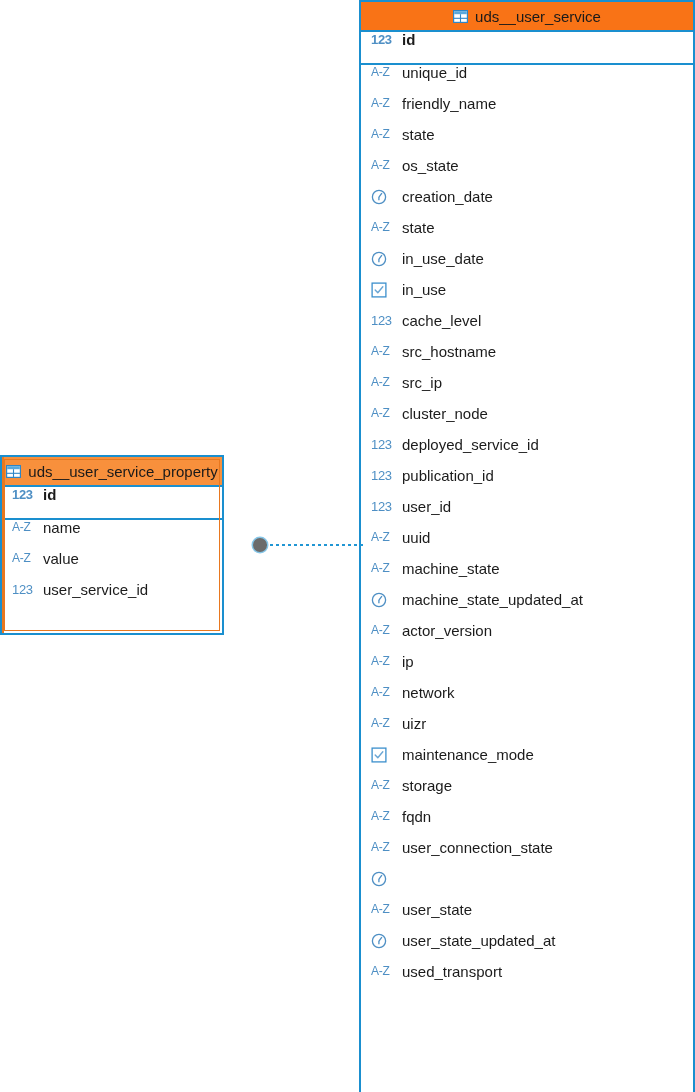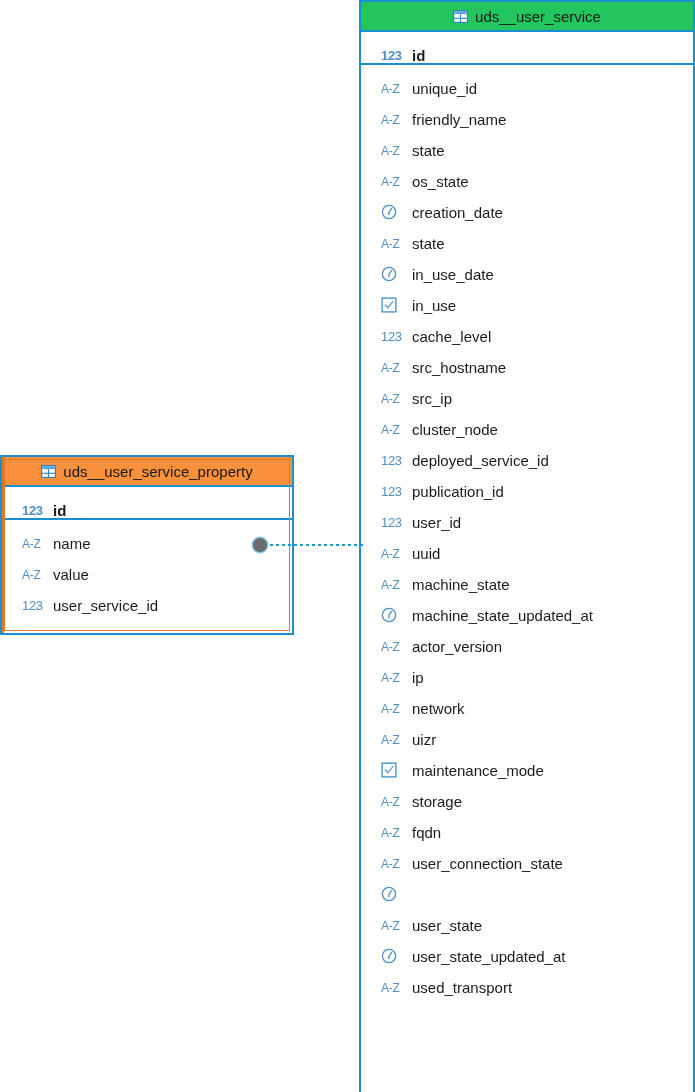--- a/index.html
+++ b/index.html
@@ -27,41 +27,41 @@
     height: 30px;
     display: flex;
     align-items: center;
     justify-content: center;
     gap: 7px;
     font-size: 15px;
     color: #1a1a1a;
     border-bottom: 2px solid #1a8fcf;
     box-sizing: border-box;
   }
-  .entity-header.accent-yellow { background: #22c55e; }
+  .entity-header.accent-yellow { background: #f97316; }
   .entity-header.accent-orange { background: #f8903c; }
 
   .table-icon {
     width: 15px;
     height: 13px;
     display: block;
     flex: 0 0 auto;
   }
 
   
   .key-block {
     border-bottom: 2px solid #1a8fcf;
   }
 
   
   .field {
     display: flex;
-    align-items: flex-end;
+    align-items: flex-start;
     height: 31px;
-    padding-left: 20px;
+    padding-left: 10px;
     box-sizing: border-box;
     font-size: 15px;
     color: #1b1b1b;
     white-space: nowrap;
   }
   .field.pk { font-weight: bold; }
   .field-icon {
     flex: 0 0 auto;
     width: 24px;
     display: flex;
@@ -359,21 +359,21 @@
       </div>
       <div class="field">
         <span class="field-icon">
           <span class="ic-az">A-Z</span>
         </span>
         <span class="field-name">used_transport</span>
       </div>
     </div>
 </div>
 
-<div class="entity" id="entity-user-service-property" style="left:0px; top:455px; width:294px; height:180px;">
+<div class="entity" id="entity-user-service-property" style="left:0px; top:455px; width:224px; height:180px;">
 
   <div class="sel-outline"></div>
   <div class="sel-stripe"></div>
 
   <div class="entity-header accent-orange">
     <svg class="table-icon" viewBox="0 0 15 13">
       <rect x="0.6" y="0.6" width="13.8" height="11.8" fill="#ffffff" stroke="#2e86c8" stroke-width="1.2"></rect>
       <rect x="1.2" y="1.2" width="12.6" height="3.0" fill="#5aa8dc"></rect>
       <line x1="7.5" y1="4.2" x2="7.5" y2="12.4" stroke="#2e86c8" stroke-width="1.1"></line>
       <line x1="0.6" y1="8.3" x2="14.4" y2="8.3" stroke="#2e86c8" stroke-width="1.1"></line>

